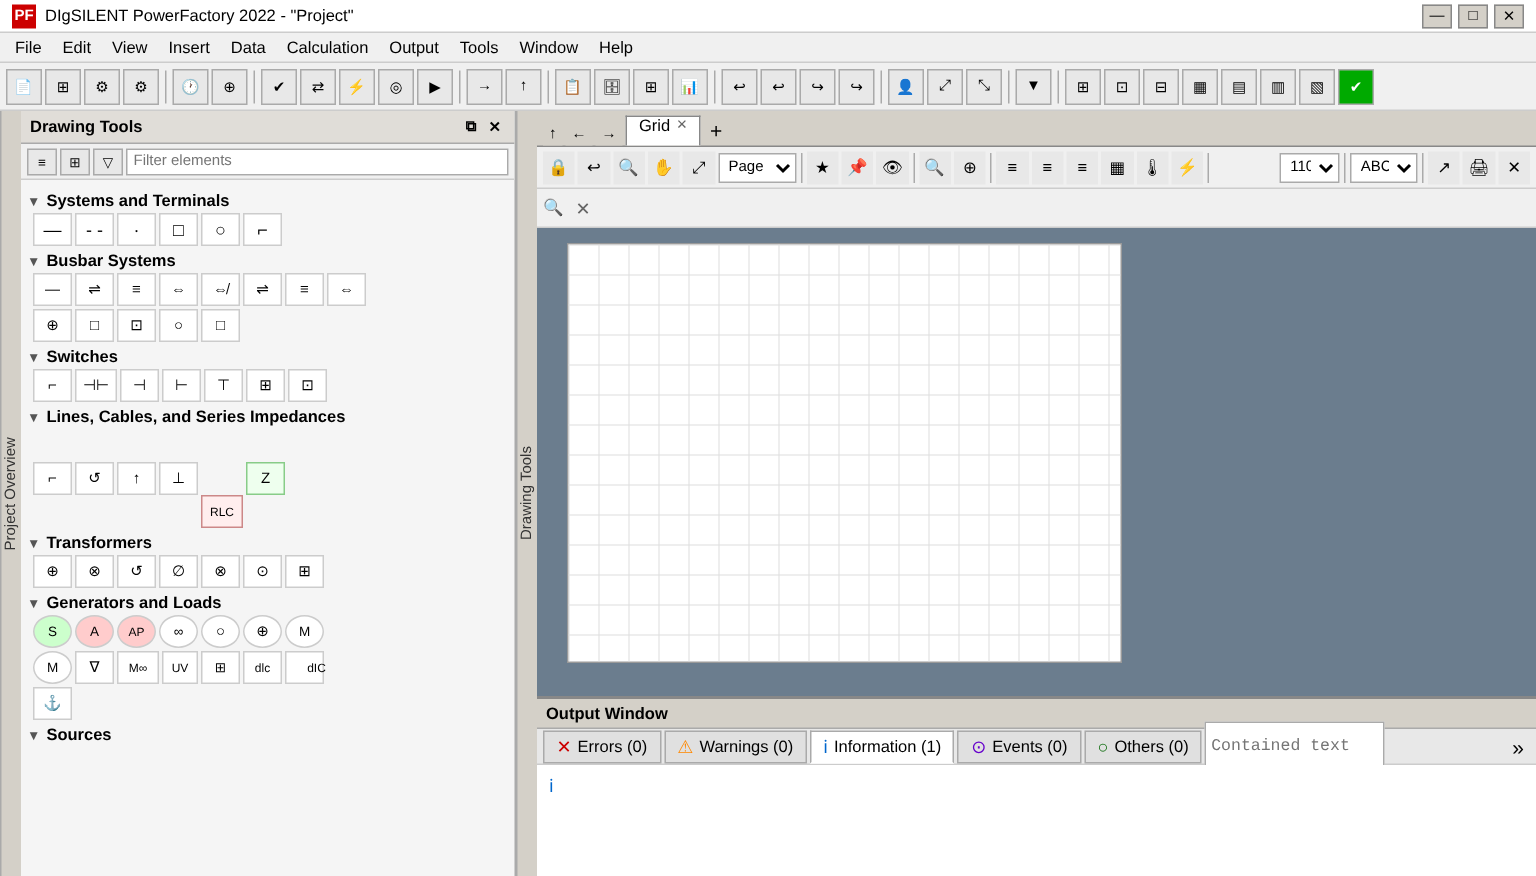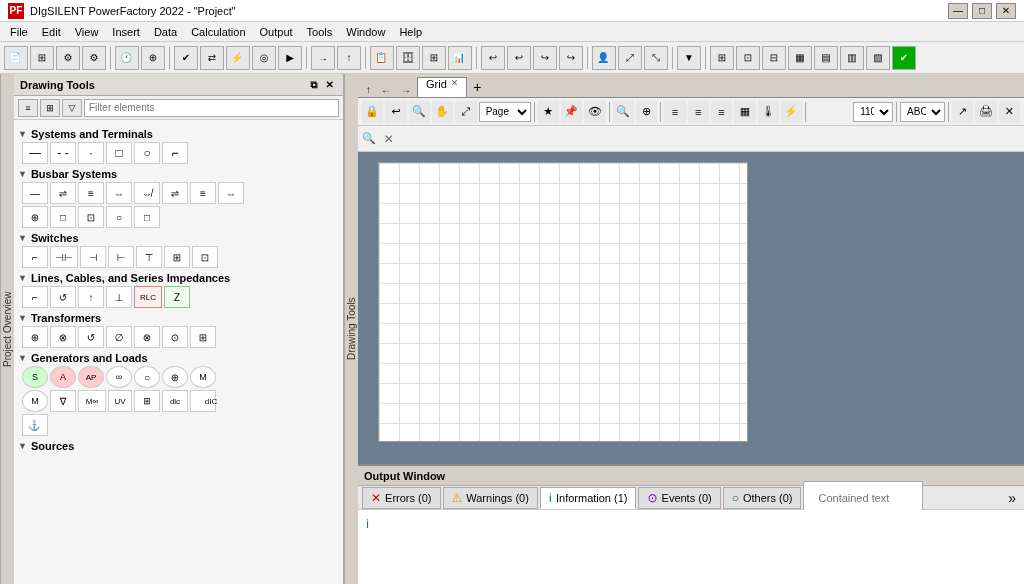--- a/index.html
+++ b/index.html
@@ -322,23 +322,24 @@
     
     ::-webkit-scrollbar { width: 12px; height: 12px; }
     ::-webkit-scrollbar-track { background: #d4d0c8; }
     ::-webkit-scrollbar-thumb { background: #aaa; border: 1px solid #888; }
 
     
     #contained-text-input {
       height: 34px;
       border: 1px solid #aaa;
       background: white;
-      padding: 0 14px;
+      padding: 0 3px;
       font-size: 11px;
       width: 120px;
+      font-family: Liberation Mono, monospace;
     }
 
     .output-tabs-more { margin-left: auto; cursor: pointer; font-size: 14px; padding: 0 4px; }
   </style>
 </head>
 <body>
 
 <div id="title-bar">
   <span class="icon">PF</span>
   <span class="title">DIgSILENT PowerFactory 2022 - "Project"</span>
@@ -481,21 +482,21 @@
 
       <div class="tool-section-header">
         <span class="collapse-icon">▼</span>
         <span>Lines, Cables, and Series Impedances</span>
       </div>
       <div class="tool-row">
         <div class="tool-item" style="font-size:10px;">⌐</div>
         <div class="tool-item" style="font-size:10px;">↺</div>
         <div class="tool-item" style="font-size:10px;">↑</div>
         <div class="tool-item" style="font-size:10px;">⊥</div>
-        <div class="tool-item" style="font-size:8px;width:28px;background:#ffeeee;border-color:#cc8888;">RLC</div>
+        <div class="tool-item" style="font-size:8px;width:28px;background:#ffeeee;border-color:#cc8888;margin-top:44px;">RLC</div>
         <div class="tool-item" style="font-size:10px;background:#eeffee;border-color:#88cc88;">Z</div>
       </div>
 
       <div class="tool-section-header">
         <span class="collapse-icon">▼</span>
         <span>Transformers</span>
       </div>
       <div class="tool-row">
         <div class="tool-item" style="font-size:10px;">⊕</div>
         <div class="tool-item" style="font-size:10px;">⊗</div>

